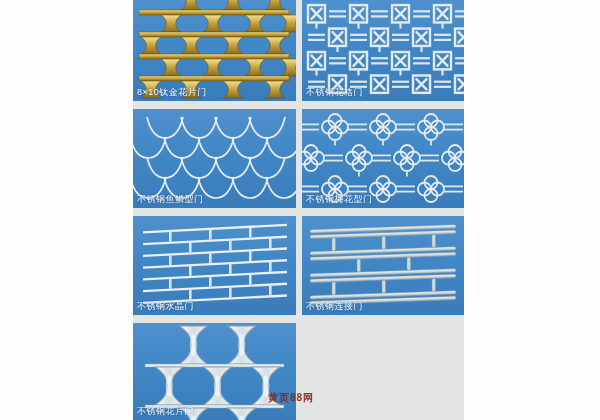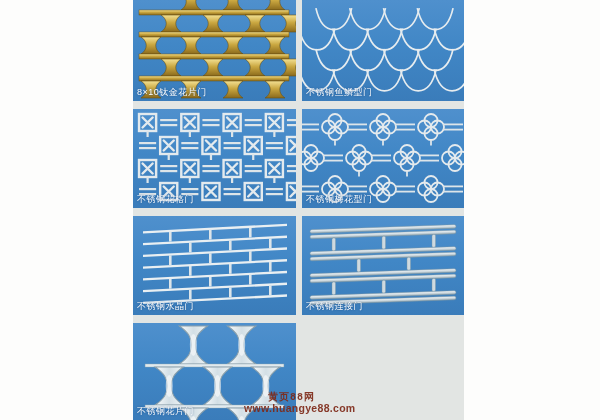--- a/index.html
+++ b/index.html
@@ -10,21 +10,21 @@
            grid-template-columns:163px 162px;
            grid-template-rows:101px 99px 99px 97px;
            gap:8px 6px;}
   .cell{position:relative;background:linear-gradient(180deg,#4f90cd 0%,#4187c6 45%,#3a7cba 100%);
         overflow:hidden;}
   .cell svg{position:absolute;left:0;top:0;width:100%;height:100%;display:block;}
   .lbl{position:absolute;left:4px;bottom:2px;font-size:9px;color:#ffffff;
        letter-spacing:0.5px;text-shadow:0 0 2px rgba(0,50,110,0.65);white-space:nowrap;z-index:2;}
   .wm{position:absolute;left:244px;top:392px;color:rgba(126,41,24,0.92);
       font-weight:bold;line-height:1.12;z-index:3;pointer-events:none;}
-  .wm-site{font-size:10px;padding-left:24px;letter-spacing:1px;font-family:Liberation Mono, monospace;}
+  .wm-site{font-size:10px;padding-left:24px;letter-spacing:1px;}
   .wm-url{font-size:10.5px;letter-spacing:0.3px;}
 </style>
 </head>
 <body>
 
 <div class="page">
   <div class="montage">
 
     <div class="cell">
       <svg viewBox="0 0 163 101" preserveAspectRatio="none">
@@ -54,47 +54,20 @@
           <use href="#sp" x="70" y="59"></use>
           <use href="#sp" x="112" y="59"></use>
           <use href="#sp" x="148" y="59"></use>
         <rect x="6" y="76" width="150" height="5" fill="url(#gold)" stroke="#6b5110" stroke-width="0.5"></rect>
         <use href="#sp" x="8" y="81"></use>
           <use href="#sp" x="48" y="81"></use>
           <use href="#sp" x="90" y="81"></use>
           <use href="#sp" x="132" y="81"></use>
       </svg>
       <span class="lbl">8×10钛金花片门</span>
-    </div>
-
-    <div class="cell">
-      <svg viewBox="0 0 163 99" preserveAspectRatio="none">
-        <defs>
-          <path id="fs" d="M0 0 C3 13 9 21 18 21 C27 21 33 13 36 0" fill="none" stroke="#e6ecef" stroke-width="1.7"></path>
-        </defs>
-        <use href="#fs" x="14" y="8"></use>
-          <use href="#fs" x="48" y="8"></use>
-          <use href="#fs" x="82" y="8"></use>
-          <use href="#fs" x="116" y="8"></use>
-        <use href="#fs" x="-3" y="28"></use>
-          <use href="#fs" x="31" y="28"></use>
-          <use href="#fs" x="65" y="28"></use>
-          <use href="#fs" x="99" y="28"></use>
-          <use href="#fs" x="133" y="28"></use>
-        <use href="#fs" x="14" y="48"></use>
-          <use href="#fs" x="48" y="48"></use>
-          <use href="#fs" x="82" y="48"></use>
-          <use href="#fs" x="116" y="48"></use>
-        <use href="#fs" x="-3" y="68"></use>
-          <use href="#fs" x="31" y="68"></use>
-          <use href="#fs" x="65" y="68"></use>
-          <use href="#fs" x="99" y="68"></use>
-          <use href="#fs" x="133" y="68"></use>
-      </svg>
-      <span class="lbl">不锈钢鱼鳞型门</span>
     </div>
 
     <div class="cell">
       <svg viewBox="0 0 162 99" preserveAspectRatio="none">
         <defs>
           <g id="sq">
             <rect x="0" y="0" width="17" height="17" fill="none" stroke="#e3eaee" stroke-width="2.4"></rect>
             <path d="M3.5 3.5 L13.5 13.5 M13.5 3.5 L3.5 13.5" stroke="#e3eaee" stroke-width="2.4" stroke-linecap="round"></path>
           </g>
           <g id="bar">
@@ -143,20 +116,47 @@
           <use href="#sq" x="69" y="74"></use>
           <use href="#bar" x="90" y="79"></use>
           <use href="#sq" x="111" y="74"></use>
           <use href="#bar" x="132" y="79"></use>
           <use href="#sq" x="153" y="74"></use>
       </svg>
       <span class="lbl">不锈钢花格门</span>
     </div>
 
     <div class="cell">
+      <svg viewBox="0 0 163 99" preserveAspectRatio="none">
+        <defs>
+          <path id="fs" d="M0 0 C3 13 9 21 18 21 C27 21 33 13 36 0" fill="none" stroke="#e6ecef" stroke-width="1.7"></path>
+        </defs>
+        <use href="#fs" x="14" y="8"></use>
+          <use href="#fs" x="48" y="8"></use>
+          <use href="#fs" x="82" y="8"></use>
+          <use href="#fs" x="116" y="8"></use>
+        <use href="#fs" x="-3" y="28"></use>
+          <use href="#fs" x="31" y="28"></use>
+          <use href="#fs" x="65" y="28"></use>
+          <use href="#fs" x="99" y="28"></use>
+          <use href="#fs" x="133" y="28"></use>
+        <use href="#fs" x="14" y="48"></use>
+          <use href="#fs" x="48" y="48"></use>
+          <use href="#fs" x="82" y="48"></use>
+          <use href="#fs" x="116" y="48"></use>
+        <use href="#fs" x="-3" y="68"></use>
+          <use href="#fs" x="31" y="68"></use>
+          <use href="#fs" x="65" y="68"></use>
+          <use href="#fs" x="99" y="68"></use>
+          <use href="#fs" x="133" y="68"></use>
+      </svg>
+      <span class="lbl">不锈钢鱼鳞型门</span>
+    </div>
+
+    <div class="cell">
       <svg viewBox="0 0 162 99" preserveAspectRatio="none">
         <defs>
           <g id="qf" fill="none" stroke="#e4eaed" stroke-width="1.8">
             <circle cx="0" cy="-6.5" r="6.5"></circle>
               <circle cx="0" cy="6.5" r="6.5"></circle>
             <circle cx="-6.5" cy="0" r="6.5"></circle>
               <circle cx="6.5" cy="0" r="6.5"></circle>
           </g>
           <g id="db">
             <rect x="0" y="-3.5" width="20" height="1.8" fill="#dde5e9"></rect>
@@ -281,15 +281,14 @@
         <use href="#hg" x="46" y="85"></use>
           <use href="#hg" x="94" y="85"></use>
       </svg>
       <span class="lbl">不锈钢花片门</span>
     </div>
 
   </div>
 
   <div class="wm">
     <div class="wm-site">黄页88网</div>
-    <div class="wm-url">www.huangye88.com</div>
   </div>
 </div>
 
 </body></html>

